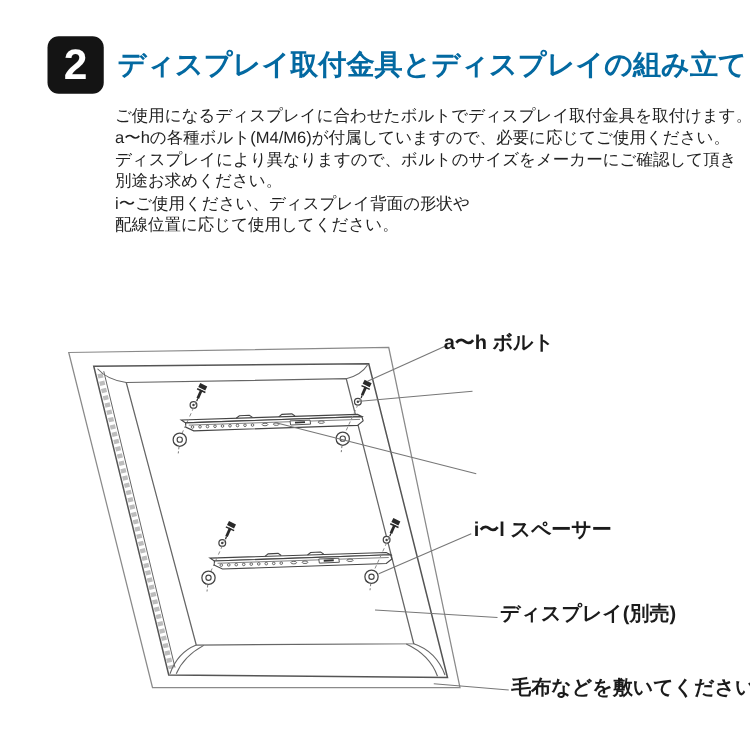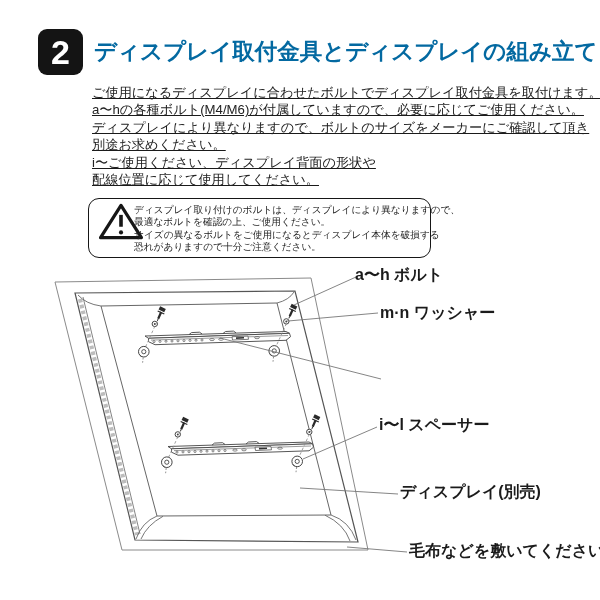--- a/index.html
+++ b/index.html
@@ -9,21 +9,21 @@
   }
   .step-badge{
     position:absolute;left:38px;top:29px;width:45px;height:46px;
     background:#141414;border-radius:9px;color:#fff;
     font-size:34px;font-weight:bold;text-align:center;line-height:46px;
   }
   .title{
     position:absolute;left:94px;top:36px;width:500px;margin:0;
     font-size:22.5px;font-weight:bold;letter-spacing:0;white-space:nowrap;color:#0369a1;
   }
-  .intro{position:absolute;left:92px;top:84px;width:502px;text-decoration:underline;}
+  .intro{position:absolute;left:92px;top:84px;width:502px;}
   .intro p{margin:0;font-size:13.2px;line-height:17.4px;white-space:nowrap;color:#222;}
   .warning-box{
     position:absolute;left:88px;top:198px;width:341px;height:58px;
     border:1.6px solid #161616;border-radius:11px;background:#fff;
   }
   .warning-icon{position:absolute;left:9px;top:4px;}
   .warning-text{position:absolute;left:45px;top:4.5px;width:292px;}
   .warning-text p{margin:0;font-size:9.7px;line-height:12.6px;white-space:nowrap;color:#222;}
   .diagram{position:absolute;left:0;top:258px;width:600px;height:342px;}
   .diagram svg.drawing{position:absolute;left:0;top:0;}
@@ -47,33 +47,20 @@
 
   <div class="intro">
     <p>ご使用になるディスプレイに合わせたボルトでディスプレイ取付金具を取付けます。</p>
     <p>a〜hの各種ボルト(M4/M6)が付属していますので、必要に応じてご使用ください。</p>
     <p>ディスプレイにより異なりますので、ボルトのサイズをメーカーにご確認して頂き</p>
     <p>別途お求めください。</p>
     <p>i〜ご使用ください、ディスプレイ背面の形状や</p>
     <p>配線位置に応じて使用してください。</p>
   </div>
 
-  <div class="warning-box">
-    <svg class="warning-icon" width="46" height="38" viewBox="0 0 48 40">
-      <path d="M24,2.5 L45.5,36.5 L2.5,36.5 Z" fill="none" stroke="#161616" stroke-width="3.4" stroke-linejoin="round"></path>
-      <line x1="24" y1="12.5" x2="24" y2="25" stroke="#161616" stroke-width="3.8"></line>
-      <circle cx="24" cy="31" r="2.2" fill="#161616"></circle>
-    </svg>
-    <div class="warning-text">
-      <p>ディスプレイ取り付けのボルトは、ディスプレイにより異なりますので、</p>
-      <p>最適なボルトを確認の上、ご使用ください。</p>
-      <p>サイズの異なるボルトをご使用になるとディスプレイ本体を破損する</p>
-      <p>恐れがありますので十分ご注意ください。</p>
-    </div>
-  </div>
 
   <div class="diagram">
     <svg class="drawing" width="600" height="342" viewBox="0 258 600 342">
       <defs>
         <g id="bracket">
 
           <path d="M0,0.5 L141,-4 L144.5,-2.2 L3.5,2.8 Z" fill="#fff" stroke="#444" stroke-width="0.9"></path>
 
           <path d="M3.5,2.8 L144.5,-2.2 L145.5,1.2 L141,4.8 L10,9.2 L3.5,6.2 Z" fill="#fff" stroke="#444" stroke-width="0.9"></path>
           <path d="M6,4.6 L143,0" fill="none" stroke="#555" stroke-width="0.6"></path>
@@ -152,18 +139,17 @@
         <path d="M288,321 L378,313"></path>
         <path d="M220,338 L381,379"></path>
         <path d="M303,459 L377,427"></path>
         <path d="M300,488 L398,494"></path>
         <path d="M347,547 L407,552"></path>
       </g>
     </svg>
   </div>
 
   <div class="dlabel lb-bolt">a〜h ボルト</div>
-  <div class="dlabel lb-washer">m·n ワッシャー</div>
   <div class="dlabel lb-display">ディスプレイ(別売)</div>
   <div class="dlabel lb-spacer">i〜l スペーサー</div>
   <div class="dlabel lb-blanket">毛布などを敷いてください</div>
 
 </div>
 
 </body></html>

